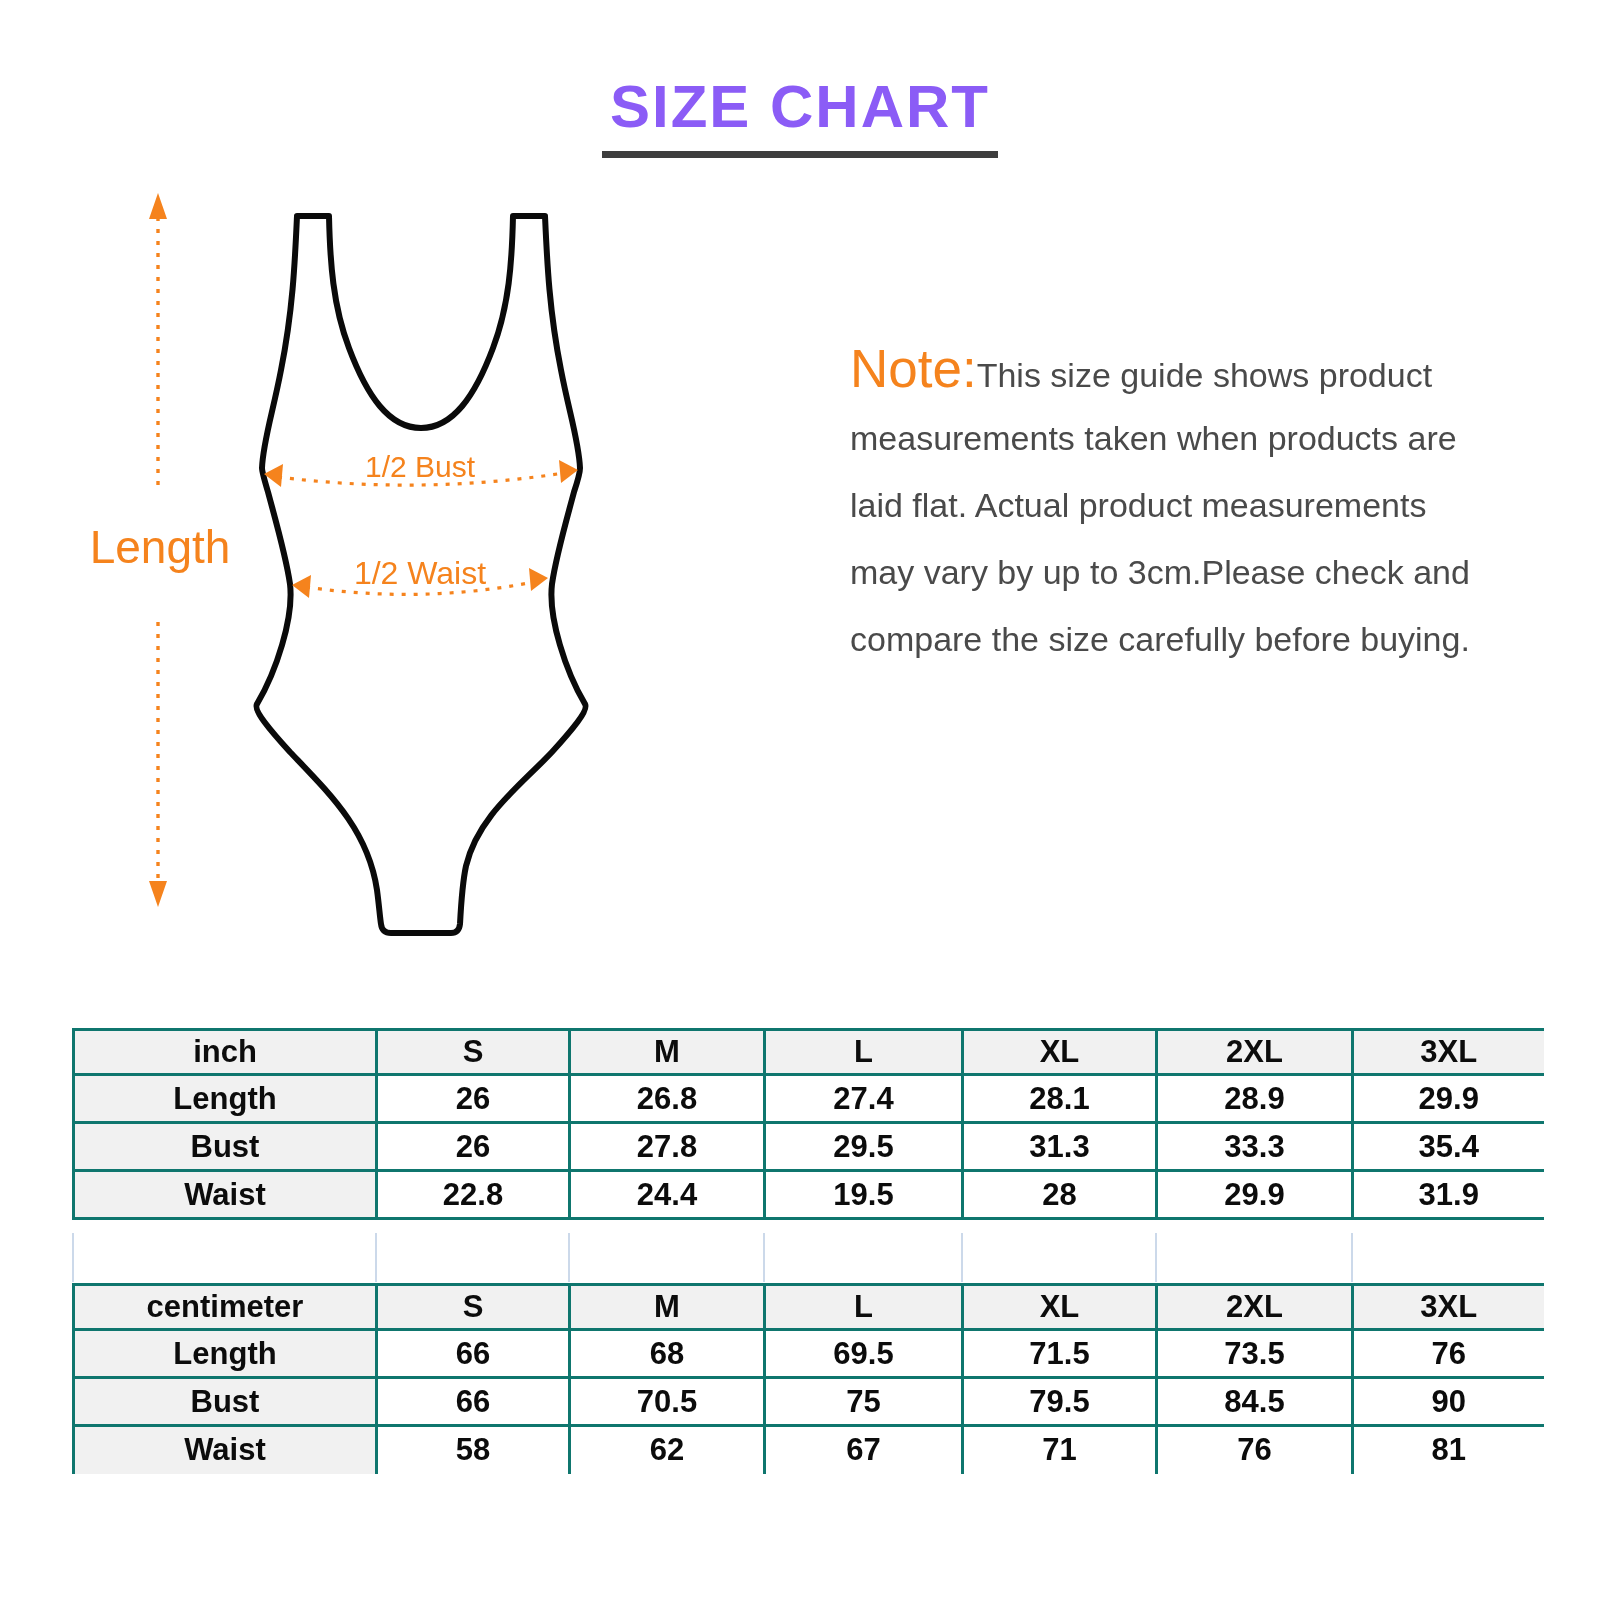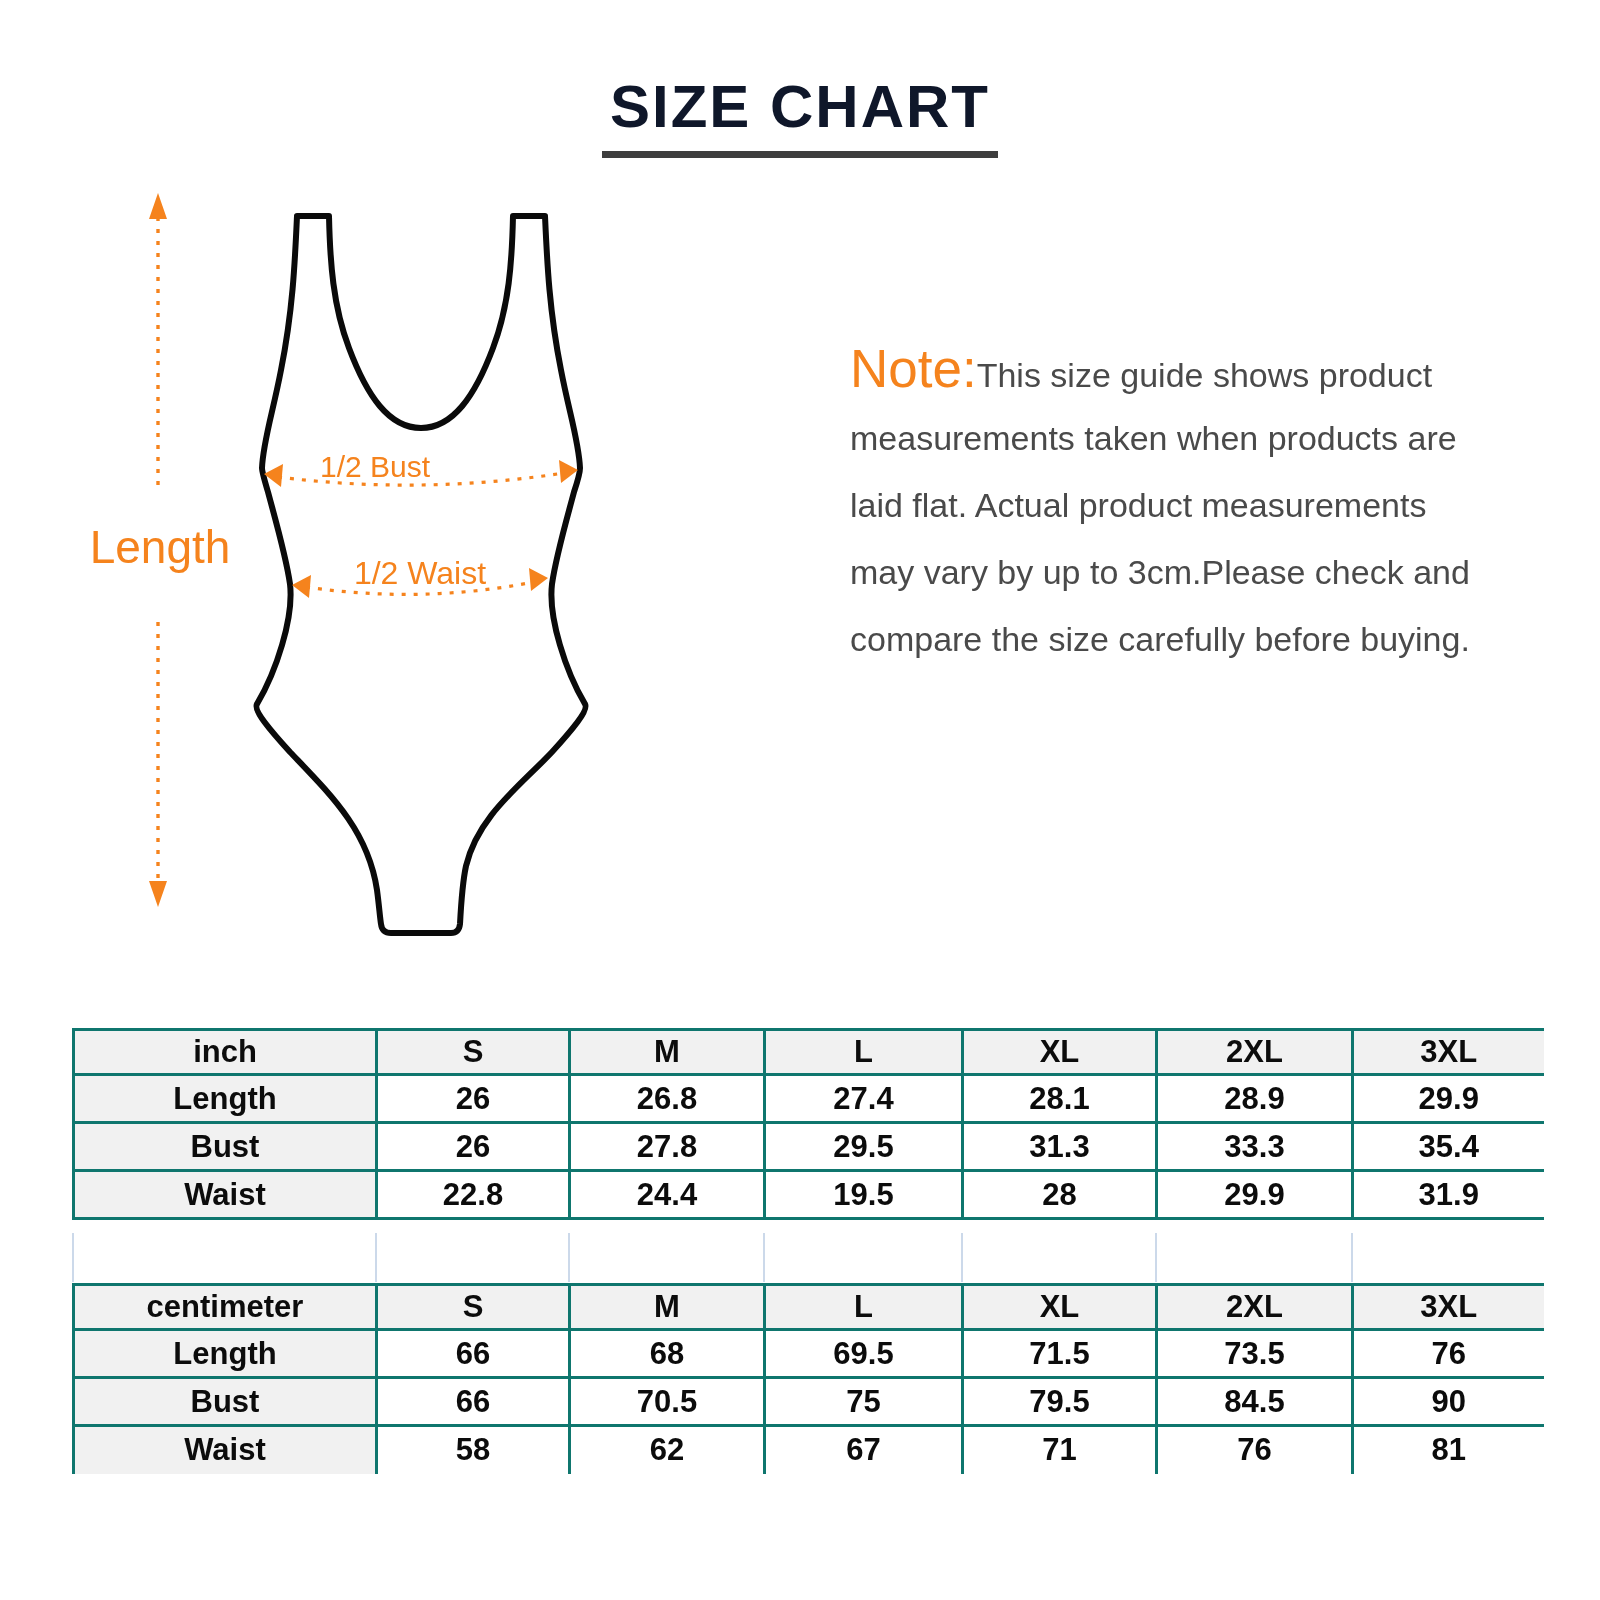--- a/index.html
+++ b/index.html
@@ -3,28 +3,28 @@
 <meta charset="utf-8">
 <style>
   html,body{margin:0;padding:0;background:#ffffff;}
   .canvas{
     position:relative;width:1600px;height:1600px;background:#ffffff;overflow:hidden;
     font-family:"Liberation Sans", sans-serif;
   }
   
   .title-wrap{position:absolute;top:72px;left:0;width:1600px;text-align:center;}
   .title{
-    display:inline-block;font-size:60px;font-weight:bold;color:#0f172a;
+    display:inline-block;font-size:60px;font-weight:bold;color:#8b5cf6;
     letter-spacing:2px;border-bottom:7px solid #3e3e3e;padding:0 8px 10px 8px;
   }
   
   .diagram-svg{position:absolute;left:60px;top:170px;width:620px;height:800px;}
   .dlabel{position:absolute;color:#F5831D;white-space:nowrap;}
   .lbl-length{left:60px;top:520px;width:200px;text-align:center;font-size:46px;}
-  .lbl-bust{left:320px;top:450px;width:200px;font-size:30px;}
+  .lbl-bust{left:320px;top:450px;width:200px;text-align:center;font-size:30px;}
   .lbl-waist{left:320px;top:555px;width:200px;text-align:center;font-size:32px;}
   
   .note{position:absolute;left:818px;top:333px;width:710px;color:#4a4a4a;margin-left:32px;}
   .note-line{font-size:34px;line-height:67px;height:67px;white-space:nowrap;}
   .note-line.first{height:72px;line-height:72px;}
   .note-head{font-size:53px;color:#F5831D;}
   
   table.size-table{
     position:absolute;left:72px;border-collapse:collapse;table-layout:fixed;
     font-size:31px;font-weight:bold;color:#0c0c0c;

